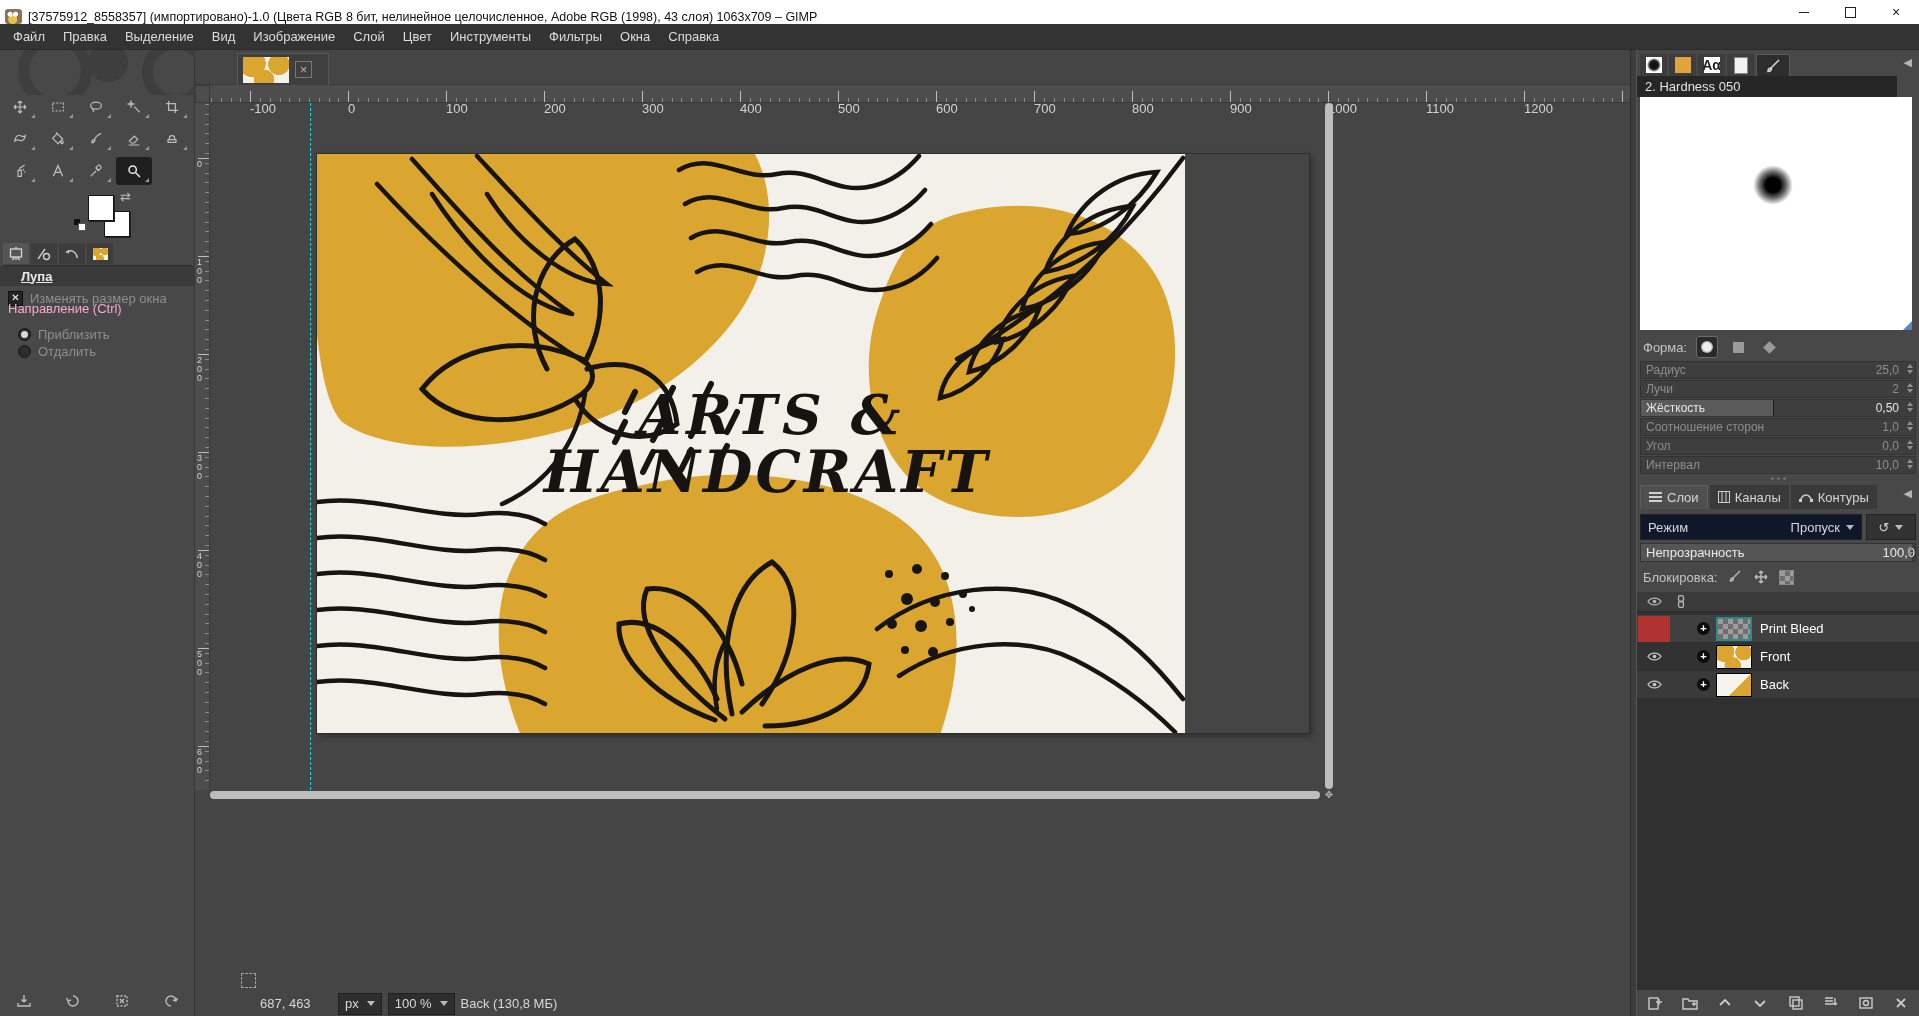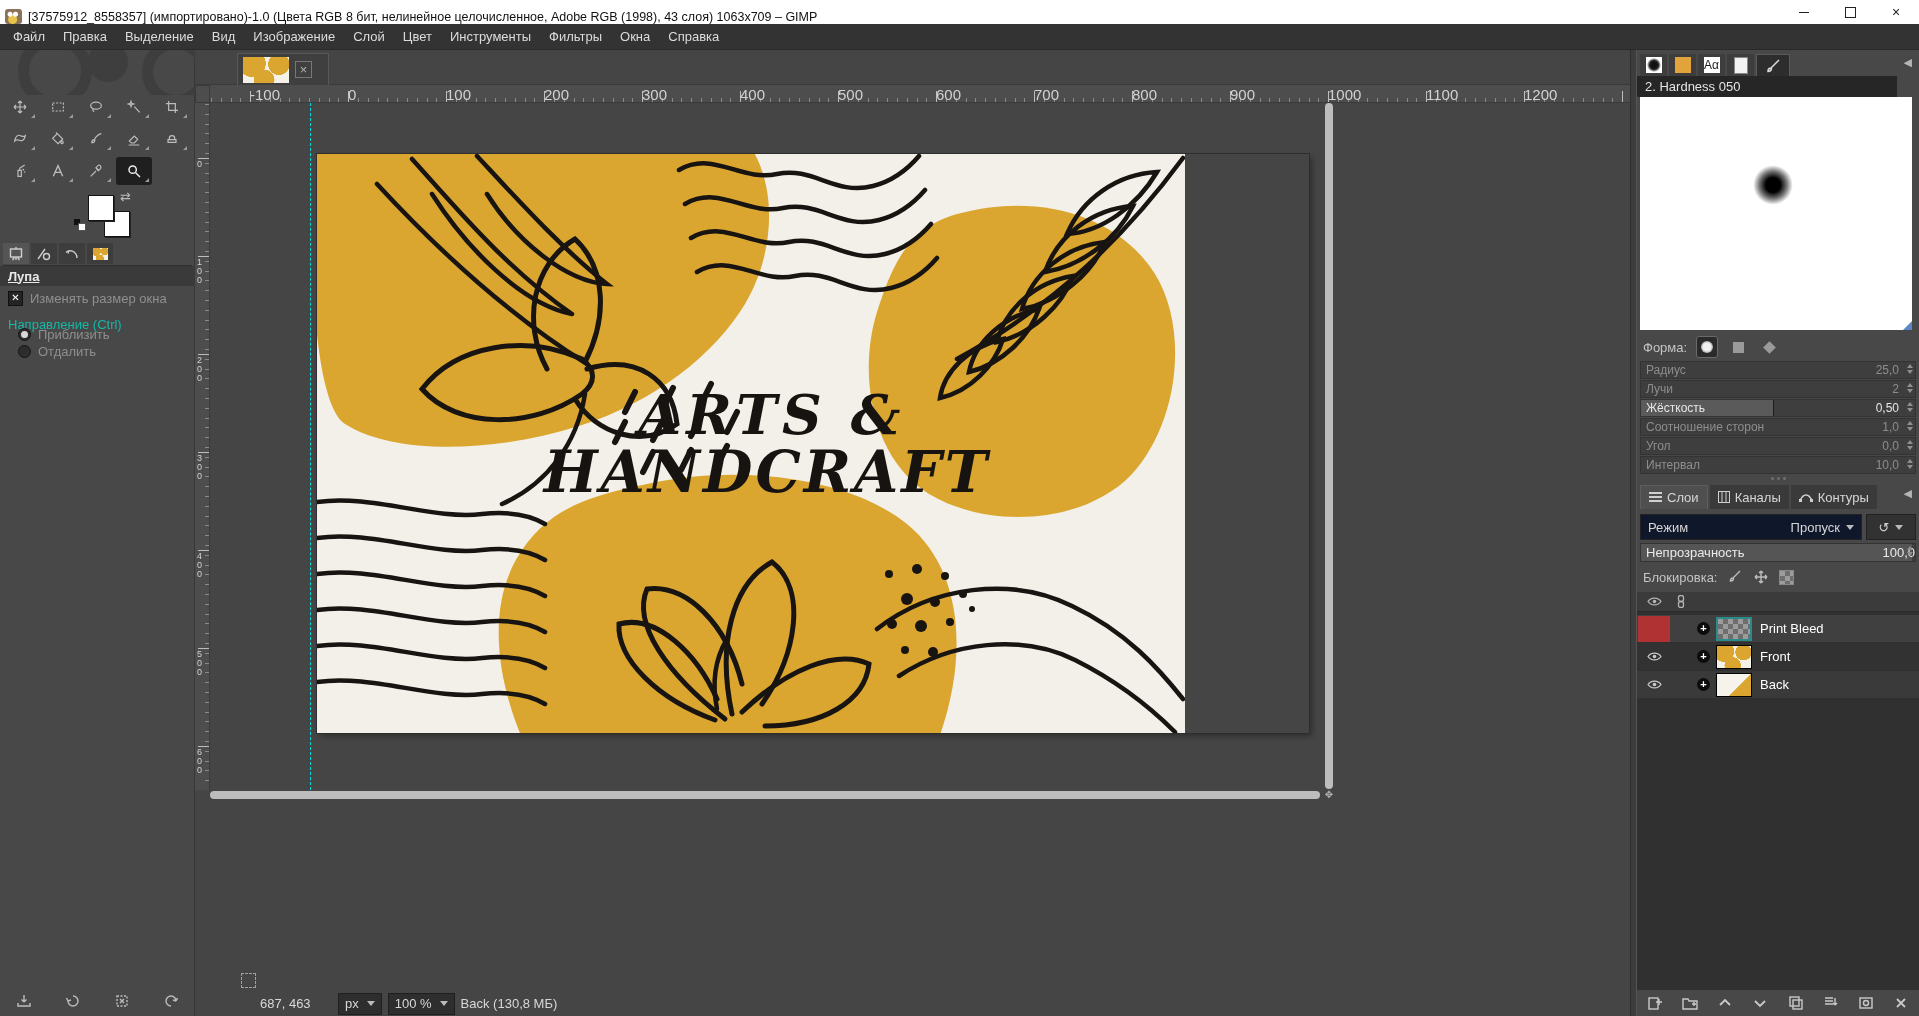--- a/index.html
+++ b/index.html
@@ -35,21 +35,21 @@
   .sw{position:absolute;width:24px;height:24px;background:#fff;border:1px solid #141414;box-shadow:1px 1px 0 #222;}
   .swaparrow{position:absolute;left:40px;top:-2px;color:#b9b9b9;font-size:13px;}
   .minibw{position:absolute;left:-6px;top:28px;width:10px;height:10px;}
   .minibw b{position:absolute;width:6px;height:6px;background:#111;left:0;top:0;}
   .minibw s{position:absolute;width:6px;height:6px;background:#fff;border:1px solid #555;left:4px;top:4px;}
   
   .to-tabs{left:3px;top:193px;width:189px;height:22px;display:flex;gap:2px;border-bottom:1px solid #2e2e2e;}
   .to-tab{width:26px;height:21px;background:#3d3d3d;display:flex;align-items:center;justify-content:center;}
   .to-tab.active{background:#555555;}
   .to-title{left:0;top:216px;width:209px;height:20px;background:#3a3a3a;color:#e8e8e8;font-weight:bold;
-            display:flex;align-items:center;padding-left:8px;box-sizing:border-box;text-decoration:underline;}
+            display:flex;align-items:center;padding-left:21px;box-sizing:border-box;text-decoration:underline;}
   .optrow{left:8px;width:184px;height:16px;display:flex;align-items:center;gap:7px;color:#8f8f8f;}
   .chk{width:13px;height:13px;background:#242424;border:1px solid #111;color:#fff;font-size:10px;font-weight:bold;
        display:flex;align-items:center;justify-content:center;line-height:1;}
   .radio{width:11px;height:11px;border-radius:50%;background:#2d2d2d;border:1px solid #151515;position:relative;}
   .radio.sel:after{content:"";position:absolute;left:2px;top:2px;width:7px;height:7px;border-radius:50%;background:#d8d8d8;}
   .dockbtns{left:0;top:938px;width:195px;height:26px;display:flex;justify-content:space-around;align-items:center;}
   
   .canvascol{left:195px;top:50px;width:1442px;height:966px;background:#454545;}
   .imgtabs{left:0;top:0;width:1442px;height:35px;background:#454545;border-bottom:1px solid #3a3a3a;box-sizing:border-box;}
   .imgtab{position:absolute;left:42px;top:3px;width:92px;height:32px;background:#3f3f3f;border:1px solid #585858;border-bottom:none;
@@ -62,21 +62,21 @@
   .tabclose{color:#b5b5b5;font-size:13px;border:1px solid #777;width:15px;height:15px;display:flex;align-items:center;justify-content:center;}
   .hruler{left:15px;top:35px;width:1427px;height:18px;background:#4d4d4d;border-bottom:1px solid #3a3a3a;box-sizing:border-box;
     background-image:repeating-linear-gradient(90deg,#bdbdbd 0 1px,transparent 1px 98px),
                      repeating-linear-gradient(90deg,#8a8a8a 0 1px,transparent 1px 9.8px);
     background-size:100% 11px,100% 4px;background-position:40px bottom,1px bottom;background-repeat:no-repeat;}
   .vruler{left:0;top:53px;width:15px;height:687px;background:#4d4d4d;border-right:1px solid #3a3a3a;box-sizing:border-box;
     background-image:repeating-linear-gradient(180deg,#bdbdbd 0 1px,transparent 1px 98px),
                      repeating-linear-gradient(180deg,#8a8a8a 0 1px,transparent 1px 9.8px);
     background-size:11px 100%,4px 100%;background-position:right 55px,right 1px;background-repeat:no-repeat;}
   .rcorner{left:0;top:35px;width:15px;height:18px;background:#4d4d4d;border:1px solid #3a3a3a;box-sizing:border-box;}
-  .rlab{position:absolute;top:1px;font-size:15px;color:#d2d2d2;}
+  .rlab{position:absolute;top:16px;font-size:13px;color:#d2d2d2;}
   .rlabv{position:absolute;left:2px;font-size:9px;color:#d2d2d2;width:9px;line-height:9px;word-break:break-all;}
   .artwork{left:122px;top:104px;width:992px;height:579px;box-shadow:0 0 0 1px #2e2e2e,3px 3px 6px rgba(0,0,0,.35);font-style:italic;}
   .guide{left:115px;top:53px;width:0;height:687px;border-left:1px dashed #00dcdc;}
   .hscroll{left:15px;top:741px;width:1110px;height:8px;background:#bdbdbd;border-radius:4px;}
   .vscroll{left:1130px;top:53px;width:8px;height:686px;background:#bdbdbd;border-radius:4px;}
   .scrollcorner{left:1126px;top:737px;width:16px;height:14px;color:#b5b5b5;font-size:10px;display:flex;align-items:center;justify-content:center;}
   .qmask{left:46px;top:923px;width:13px;height:13px;border:1px dashed #a0a0a0;}
   .statusbar{left:0;top:941px;width:1442px;height:25px;display:flex;align-items:center;color:#d8d8d8;}
   .sb-pos{margin-left:65px;width:78px;}
   .sb-box{background:#2e2e2e;border:1px solid #1f1f1f;height:20px;display:flex;align-items:center;padding:0 6px;gap:8px;margin-right:6px;}
@@ -281,21 +281,21 @@
       </div>
       <div class="to-tab">
         <div class="art-thumb" style="width:15px;height:12px;"></div>
       </div>
     </div>
     <div class="abs to-title">Лупа</div>
     <div class="abs optrow" style="top:240px;">
       <span class="chk">✕</span>
       <span>Изменять размер окна</span>
     </div>
-    <div class="abs optrow" style="top:266px;color:#14b8a6;">
+    <div class="abs optrow" style="top:250px;color:#f9a8d4;">
       <span>Направление (Ctrl)</span>
     </div>
     <div class="abs optrow" style="top:276px;left:18px;">
       <span class="radio sel"></span>
       <span>Приблизить</span>
     </div>
     <div class="abs optrow" style="top:293px;left:18px;">
       <span class="radio"></span>
       <span>Отдалить</span>
     </div>
@@ -452,21 +452,21 @@
 
   <div class="abs rightdock">
     <div class="abs rd-tabs">
       <div class="rd-tab">
         <div style="width:16px;height:16px;background:radial-gradient(circle,#111 0 22%,rgba(0,0,0,.4) 40%,#fff 62%);"></div>
       </div>
       <div class="rd-tab">
         <div style="width:16px;height:16px;background:#e2a33c;"></div>
       </div>
       <div class="rd-tab">
-        <div style="width:16px;height:16px;background:#fff;color:#222;font-size:12px;display:flex;align-items:center;justify-content:center;">Aα</div>
+        <div style="width:16px;height:16px;background:#fff;color:#222;font-size:14px;display:flex;align-items:center;justify-content:center;font-weight:bold;">Aα</div>
       </div>
       <div class="rd-tab">
         <div style="width:12px;height:15px;background:#f2f2f2;border:1px solid #888;"></div>
       </div>
       <div class="rd-tab active">
         <svg class="icon16" viewBox="0 0 16 16" stroke="#d6d6d6" stroke-width="1.6" fill="none">
             <path d="M14 2L6 10M6 10c-1.6 0-3 1.4-3 3.4 2 0 3.4-1.4 3.4-3z"></path>
           </svg>
       </div>
       <div class="collapse">◀</div>

